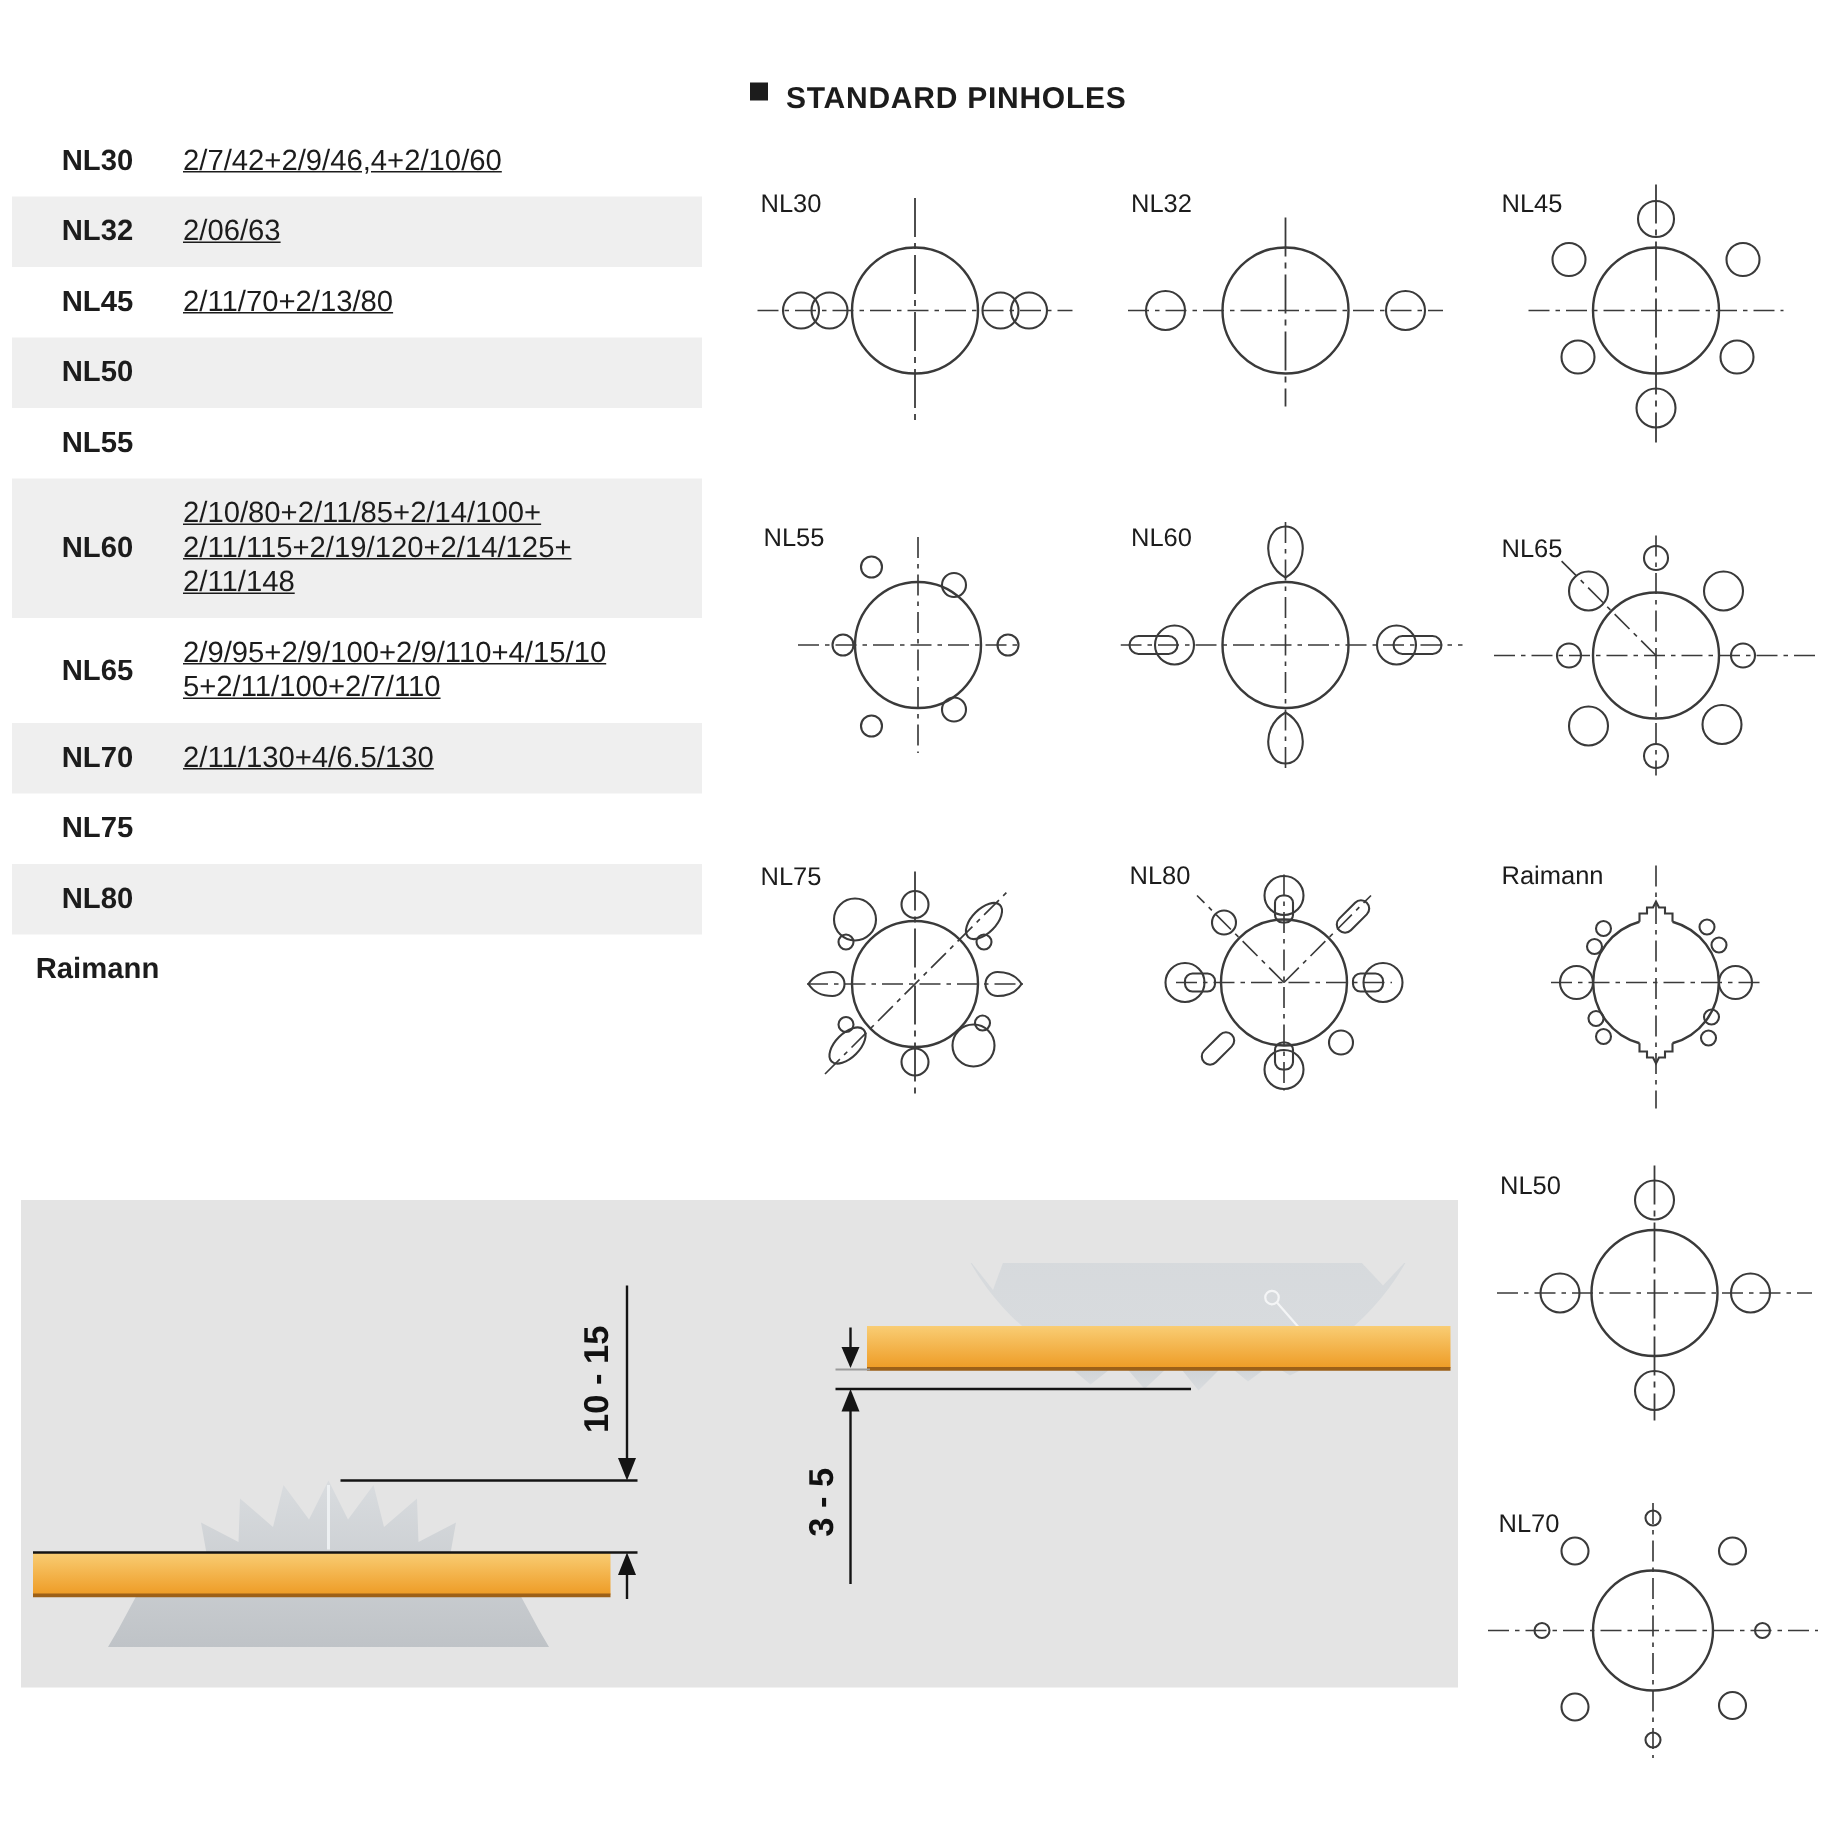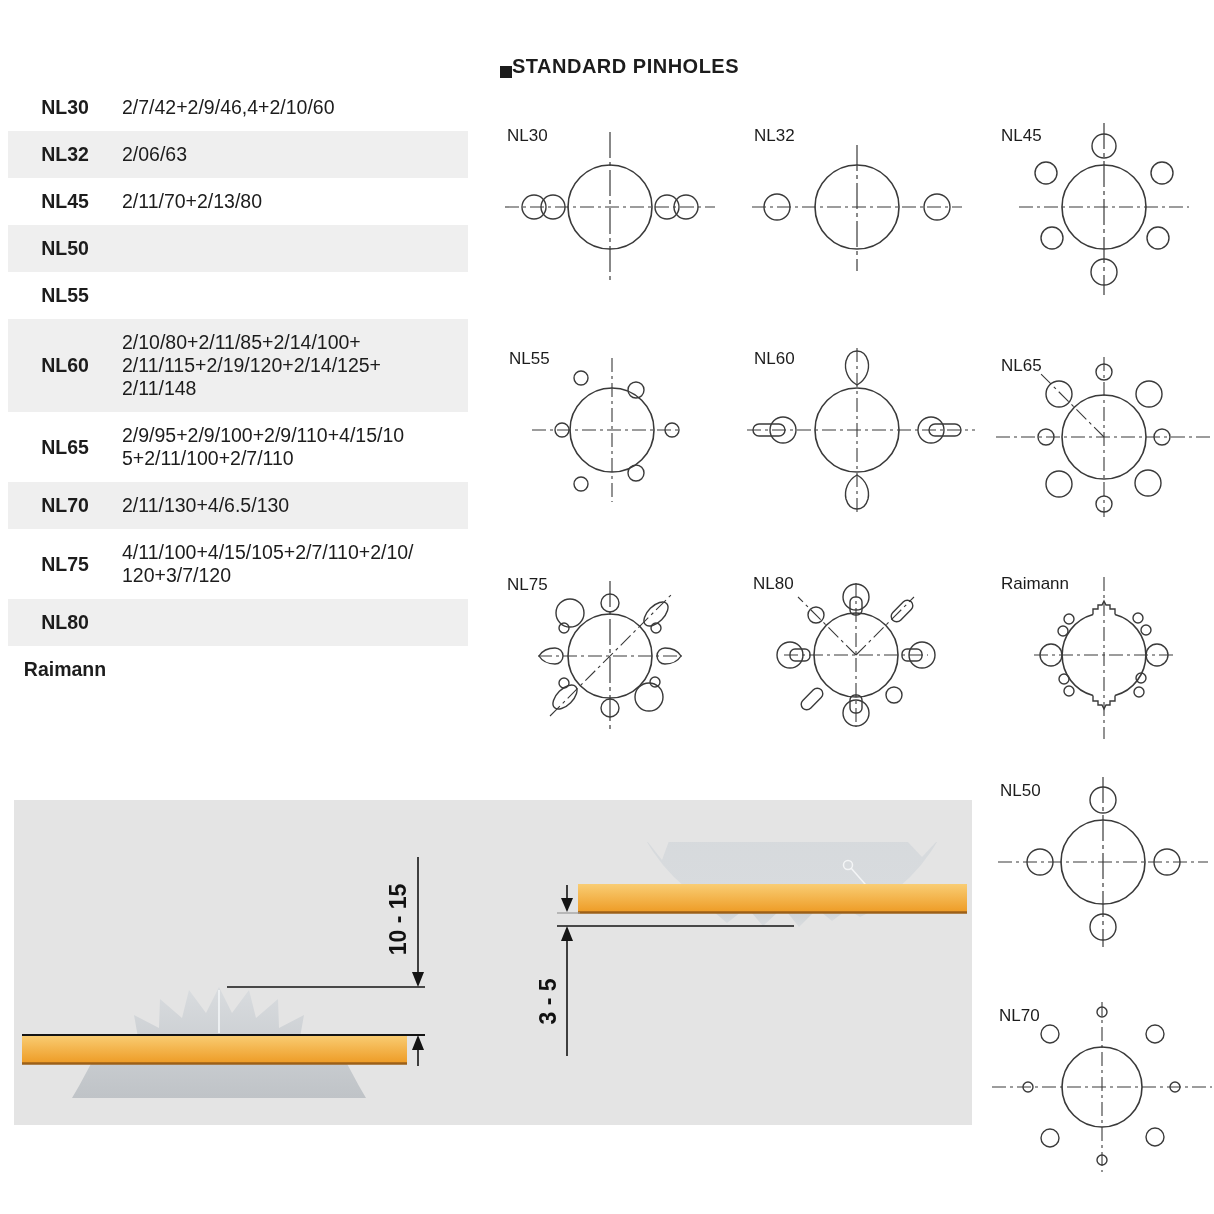--- a/index.html
+++ b/index.html
@@ -4,30 +4,30 @@
 <style>
   :root{
     --row_shade:#efefef; --panel_bg:#e4e4e4; --board_top:#f9cd74; --board_bottom:#ee9c26;
     --board_edge:#9c6018; --line:#3a3a3a; --ink:#1c1c1c; --blade_a:#d9dcdf; --blade_b:#bfc3c7;
   }
   *{margin:0;padding:0;box-sizing:border-box;}
   html,body{background:#fff;}
   body{width:1214px;height:1214px;position:relative;font-family:"Liberation Sans",sans-serif;color:var(--ink);overflow:hidden;}
 
   
-  .header{position:absolute;left:500px;top:55px;display:flex;align-items:flex-end;}
+  .header{position:absolute;left:500px;top:55px;display:flex;align-items:flex-start;gap:12px;}
   .bullet{width:12px;height:12px;background:var(--ink);display:inline-block;}
   .title{font-size:20px;font-weight:bold;letter-spacing:.5px;}
 
   
   .spec-table{position:absolute;left:8px;top:84px;width:460px;}
   .row{display:flex;align-items:center;padding:12px 0;}
   .row.shaded{background:var(--row_shade);}
   .lbl{width:114px;text-align:center;font-weight:bold;font-size:19.5px;flex:0 0 114px;}
-  .val{flex:1;font-size:19.5px;line-height:23px;white-space:pre-line;word-break:break-all;}
+  .val{flex:1;font-size:19.5px;line-height:23px;white-space:pre-line;word-break:break-all;text-decoration:underline;}
 
   
   .pin-cell{position:absolute;width:240px;height:200px;}
   .pin-label{position:absolute;left:7px;top:7px;font-size:17px;color:var(--ink);z-index:2;}
   .pin-cell svg{position:absolute;left:0;top:0;}
   .c{fill:none;stroke:var(--line);stroke-width:1.6;}
   .h{fill:none;stroke:var(--line);stroke-width:1.4;}
   .dd{fill:none;stroke:var(--line);stroke-width:1.1;stroke-dasharray:14 4 3 4;}
   .sv{fill:none;stroke:var(--line);stroke-width:1.2;stroke-dasharray:26 4 4 4;}
 
@@ -77,22 +77,20 @@
       <div class="lbl">NL65</div>
       <div class="val">2/9/95+2/9/100+2/9/110+4/15/10
 5+2/11/100+2/7/110</div>
     </div>
       <div class="row shaded">
       <div class="lbl">NL70</div>
       <div class="val">2/11/130+4/6.5/130</div>
     </div>
       <div class="row">
       <div class="lbl">NL75</div>
-      <div class="val">4/11/100+4/15/105+2/7/110+2/10/
-120+3/7/120</div>
     </div>
       <div class="row shaded">
       <div class="lbl">NL80</div>
     </div>
       <div class="row">
       <div class="lbl">Raimann</div>
     </div>
     </div>
 </div>
 

